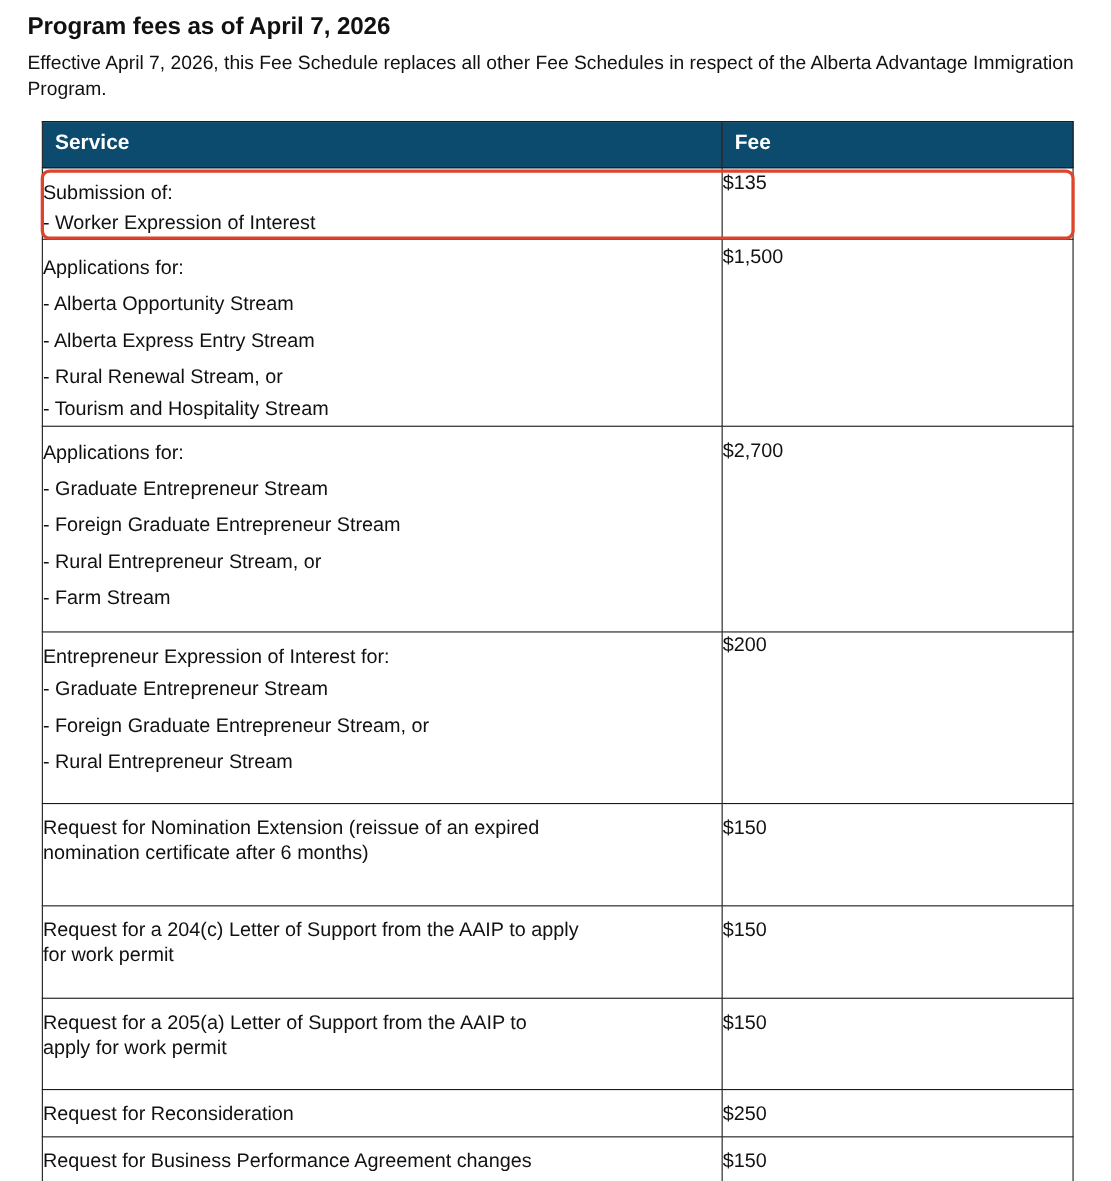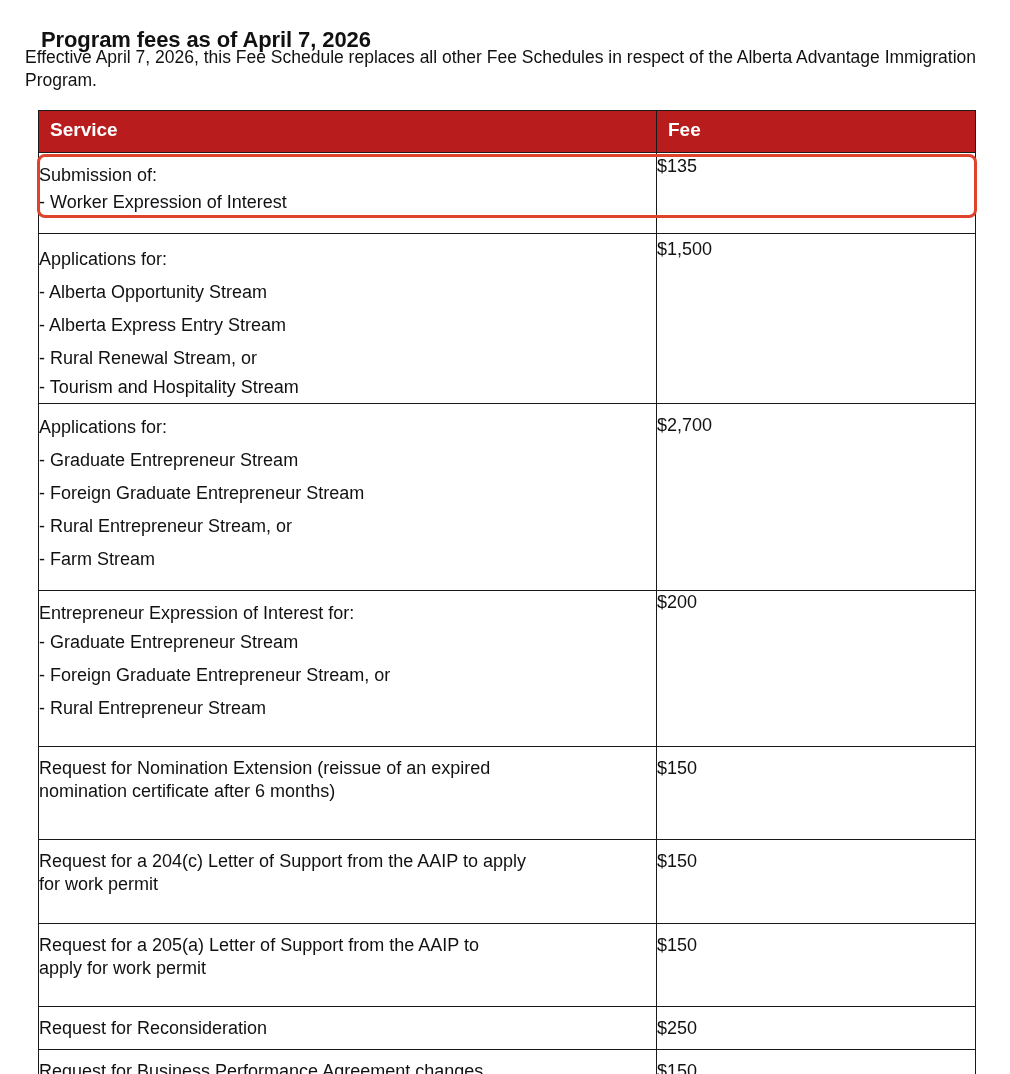--- a/index.html
+++ b/index.html
@@ -1,24 +1,24 @@
 <!DOCTYPE html>
 <html><head>
 <meta charset="utf-8">
 <style>
   html, body { margin:0; padding:0; background:#ffffff; }
   body { width:1010px; height:1074px; position:relative; overflow:hidden;
          font-family:"Liberation Sans", sans-serif; color:#111; }
-  .title { position:absolute; left:25px; top:11px; font-size:22px; font-weight:bold; margin:16px; letter-spacing:-0.1px; }
+  .title { position:absolute; left:25px; top:11px; font-size:22px; font-weight:bold; margin:0; letter-spacing:-0.1px; }
   .intro { position:absolute; left:25px; top:46px; width:985px; font-size:17.5px; line-height:23px; margin:0; }
   table.fees { position:absolute; left:38px; top:110px; width:937px; border-collapse:collapse; table-layout:fixed; }
   table.fees th, table.fees td { border:1px solid #1a1a1a; vertical-align:top; padding:0; }
   table.fees col.c1 { width:618px; }
   table.fees col.c2 { width:319px; }
-  table.fees th { background:#b91c1c; color:#ffffff; text-align:left; font-size:19px; font-weight:bold;
+  table.fees th { background:#0c4a6e; color:#ffffff; text-align:left; font-size:19px; font-weight:bold;
                   height:42px; padding:8px 11px 0 11px; box-sizing:border-box; }
   .svc { font-size:18px; padding:0 11px; }
   .fee { font-size:18px; padding:0 11px;border-radius:27px; }
   .line { display:block; line-height:33px; }
   .line2 { display:block; line-height:23px; }
   .highlight { position:absolute; left:37px; top:154px; width:940px; height:64px; border:3.5px solid #e0432b;
                border-radius:8px; box-sizing:border-box; pointer-events:none; }
 </style>
 </head>
 <body>
@@ -32,21 +32,21 @@
       <col class="c2">
     </colgroup>
   <thead>
     <tr>
       <th>Service</th>
       <th>Fee</th>
     </tr>
   </thead>
   <tbody>
 
-    <tr style="height:81px">
+    <tr style="height:65px">
       <td class="svc" style="padding-top:6px">
         <span class="line">Submission of:</span>
         <span class="line" style="line-height:20px">- Worker Expression of Interest</span>
       </td>
       <td class="fee" style="padding-top:2px">
         <span class="line2">$135</span>
       </td>
     </tr>
 
     <tr style="height:170px">

